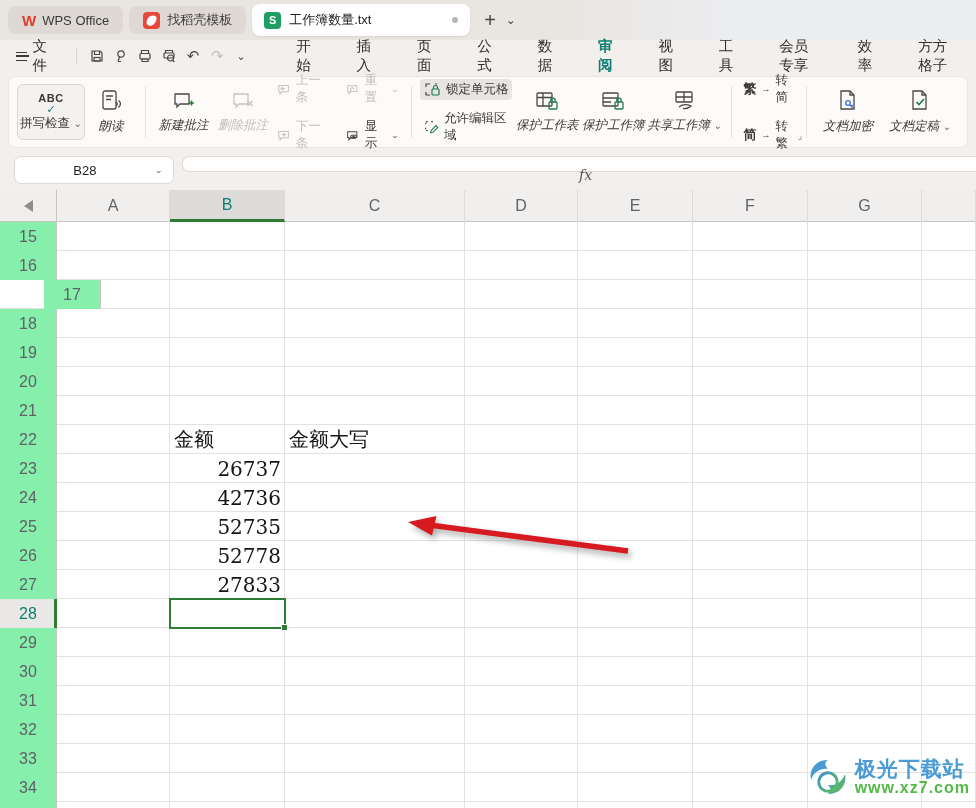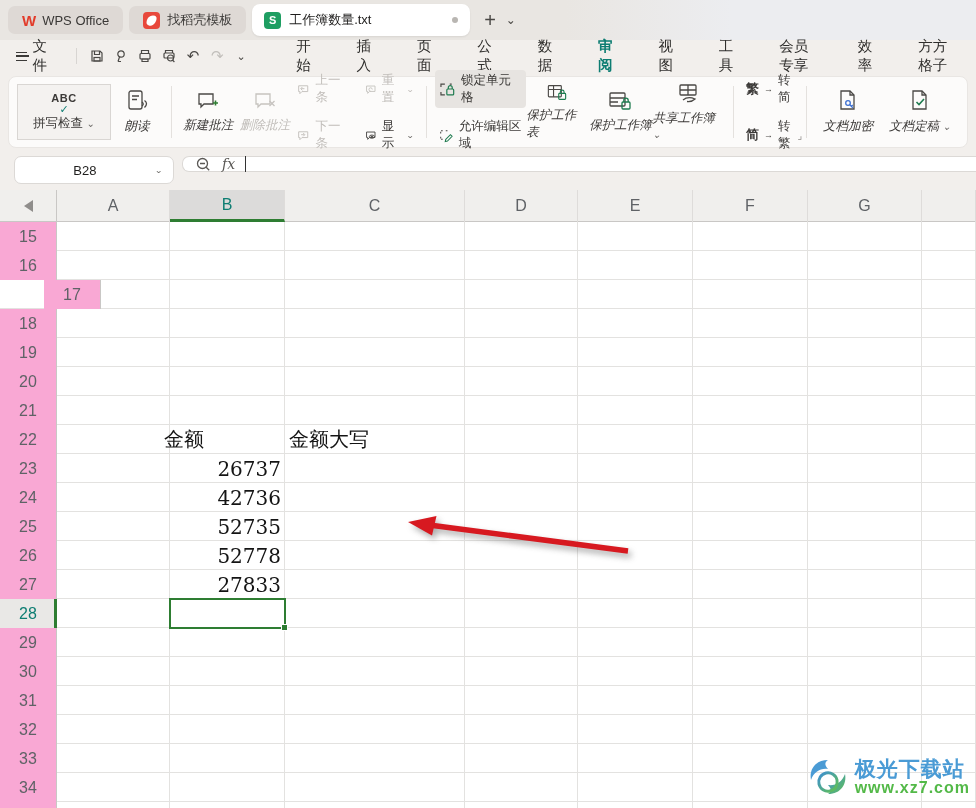--- a/index.html
+++ b/index.html
@@ -51,48 +51,48 @@
   .bigbtn svg { stroke:#4a4845; fill:none; stroke-width:1.3; }
   .bigbtn.dis svg { stroke:#c6c3bf; }
   .stack { display:flex; flex-direction:column; justify-content:center; gap:8px; }
   .smallbtn { display:flex; align-items:center; gap:5px; font-size:12.5px; color:#3b3937; padding:2px 4px; border-radius:4px; }
   .smallbtn.dis { color:#c0bdb9; }
   .smallbtn svg { stroke:#4a4845; fill:none; stroke-width:1.2; }
   .smallbtn.dis svg { stroke:#c6c3bf; }
   .smallbtn.active-state { background:#e7e4e1; }
   .caret { font-size:10px; color:#6b6966; transform:scaleY(.8); }
   .dis .caret { color:#c0bdb9; }
-  #spell-box { width:94px; height:56px; border:1px solid #d9d6d3; border-radius:0; display:flex; flex-direction:column;
+  #spell-box { width:68px; height:56px; border:1px solid #d9d6d3; border-radius:6px; display:flex; flex-direction:column;
     align-items:center; justify-content:center; gap:2px; font-size:12.5px; color:#3b3937; background:#f4f2f0; }
   .abc { font-size:11px; font-weight:bold; letter-spacing:.5px; color:#3b3937; line-height:10px; }
   .abc-check { color:#0d7d72; font-size:11px; line-height:8px; }
   .cn-ico { font-size:13px; color:#3b3937; font-weight:bold; }
   .expand-corner { position:absolute; right:4px; bottom:2px; font-size:10px; color:#8f8c89; }
 
   
   #namebox { position:absolute; left:14px; top:156px; width:160px; height:28px; background:#fff; border:1px solid #dcd9d6;
     border-radius:7px; display:flex; align-items:center; font-size:13px; color:#1f1e1d; }
   #namebox .val { flex:1; text-align:center; }
   #fxbar { position:absolute; left:182px; top:156px; width:794px; height:16px; background:#fff; border:1px solid #dcd9d6;
-    border-right:none; border-radius:7px 0 0 7px; display:flex; align-items:center; padding-left:12px; gap:10px; }
+    border-right:none; border-radius:7px 0 0 7px; display:flex; align-items:center; padding-left:12px; gap:10px;flex-direction:column; }
   #fxbar svg { stroke:#5a5855; fill:none; stroke-width:1.3; }
   .fx { font-style:italic; font-family:"DejaVu Serif", serif; font-size:14px; color:#5a5855; }
   .cursor-line { width:1px; height:16px; background:#333; }
 
   
   #sheet { position:absolute; left:0; top:190px; width:976px; height:618px; background:#fff; overflow:hidden; }
   #hdr-row { position:absolute; left:0; top:0; width:976px; height:32px; background:#f0efed; border-bottom:1px solid #c9c7c5; }
   #corner { position:absolute; left:0; top:0; width:57px; height:32px; background:#f0efed; border-right:1px solid #c9c7c5;
     border-bottom:1px solid #c9c7c5; z-index:3; display:flex; align-items:center; justify-content:center; }
   #corner .tri { width:0; height:0; border-top:6px solid transparent; border-bottom:6px solid transparent;
     border-right:9px solid #8f8d8b; }
   .col-hdr { position:absolute; top:0; height:32px; z-index:2; display:flex; align-items:center; justify-content:center;
     font-size:16px; color:#5f6266; border-right:1px solid #dedcda; }
   .col-hdr.sel { background:#dcdbda; color:#0d7d72; border-bottom:3px solid #2e7d32; }
-  .row-hdr { position:absolute; left:0; width:57px; background:#f9a8d4; z-index:2; display:flex; align-items:center;
+  .row-hdr { position:absolute; left:0; width:57px; background:#86efac; z-index:2; display:flex; align-items:center;
     justify-content:center; font-size:16px; color:#5f6266; border-right:1px solid #c9c7c5; }
   .row-hdr.sel { color:#0d7d72; background:#e9e8e6; }
   .row-hdr.sel::after { content:""; position:absolute; right:-1px; top:0; bottom:0; width:3px; background:#2e7d32; }
   #grid-lines { position:absolute; left:0; top:32px; width:976px; bottom:0; z-index:1;
     background:repeating-linear-gradient(to bottom, transparent 0 28px, #e3e2e0 28px 29px); }
   .vline { position:absolute; top:32px; bottom:0; width:1px; background:#e3e2e0; z-index:1; }
   .cell { position:absolute; z-index:3; font-family:"DejaVu Serif","Liberation Serif",serif; font-size:20px; color:#141414;
     display:flex; align-items:center; padding:0 4px; }
   .cell.left { justify-content:flex-start; }
   .cell.right { justify-content:flex-end; }
@@ -422,21 +422,21 @@
     <div class="row-hdr" style="top: 351px; height: 29px;">26</div>
     <div class="row-hdr" style="top: 380px; height: 29px;">27</div>
     <div class="row-hdr sel" style="top: 409px; height: 29px;">28</div>
     <div class="row-hdr" style="top: 438px; height: 29px;">29</div>
     <div class="row-hdr" style="top: 467px; height: 29px;">30</div>
     <div class="row-hdr" style="top: 496px; height: 29px;">31</div>
     <div class="row-hdr" style="top: 525px; height: 29px;">32</div>
     <div class="row-hdr" style="top: 554px; height: 29px;">33</div>
     <div class="row-hdr" style="top: 583px; height: 29px;">34</div>
     <div class="row-hdr" style="top: 612px; height: 29px;">35</div>
-    <div class="cell left" style="left: 160px; top: 235px; width: 115px; height: 29px;">金额</div>
+    <div class="cell left" style="left: 170px; top: 235px; width: 115px; height: 29px;">金额</div>
     <div class="cell left" style="left: 285px; top: 235px; width: 180px; height: 29px;">金额大写</div>
     <div class="cell right" style="left: 170px; top: 264px; width: 115px; height: 29px;">26737</div>
     <div class="cell right" style="left: 170px; top: 293px; width: 115px; height: 29px;">42736</div>
     <div class="cell right" style="left: 170px; top: 322px; width: 115px; height: 29px;">52735</div>
     <div class="cell right" style="left: 170px; top: 351px; width: 115px; height: 29px;">52778</div>
     <div class="cell right" style="left: 170px; top: 380px; width: 115px; height: 29px;">27833</div>
     <div id="sel-box" style="left: 169px; top: 408px; width: 117px; height: 31px;">
       <div id="sel-handle"></div>
     </div>
   </div>

